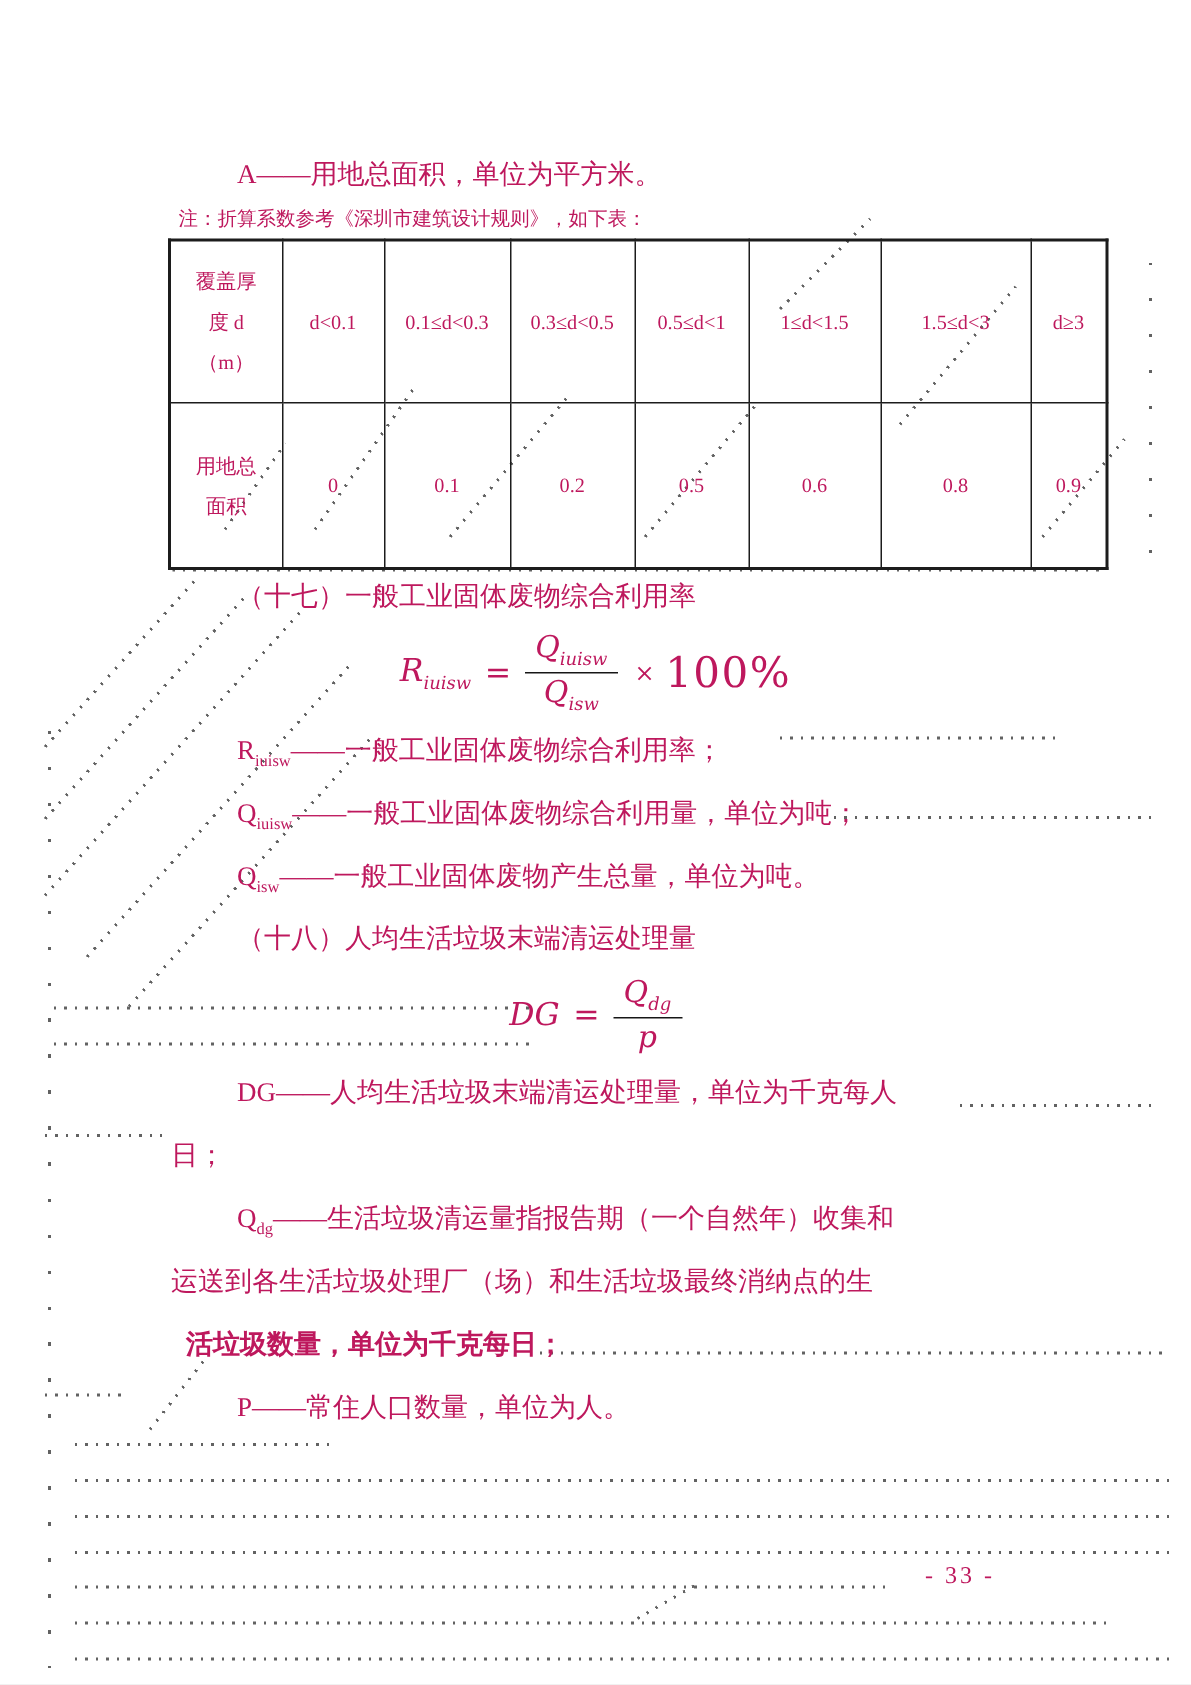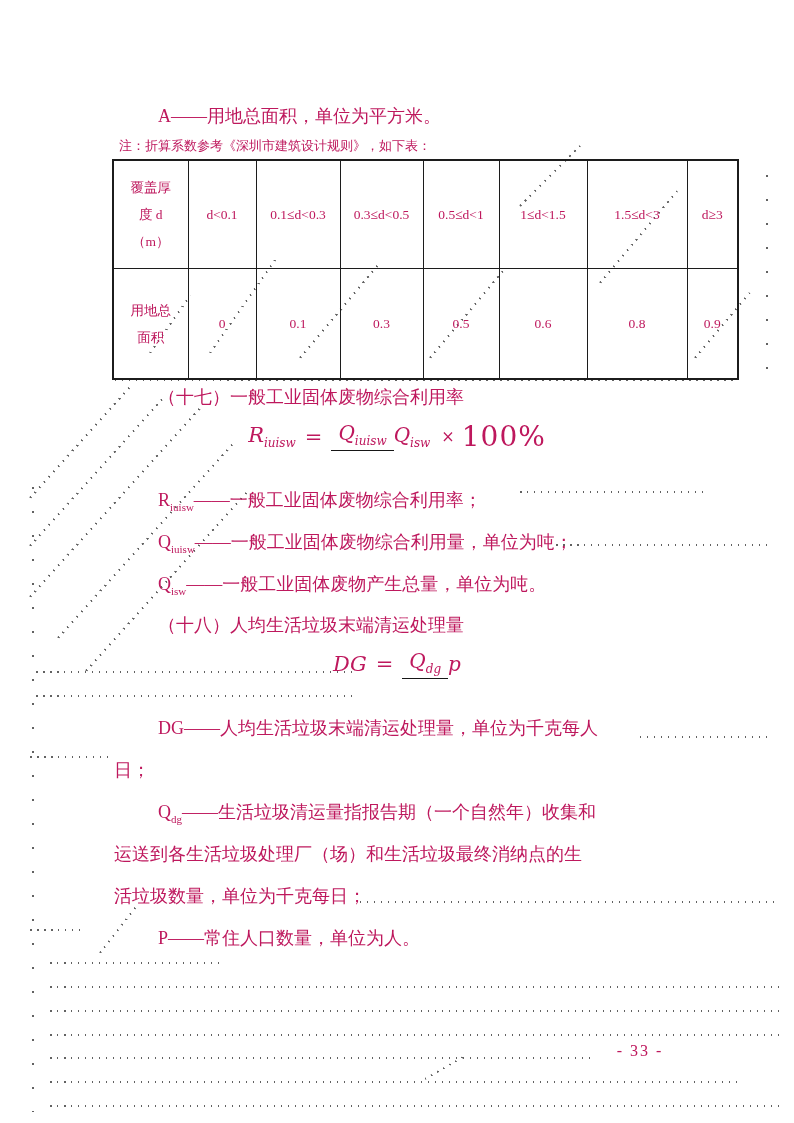--- a/index.html
+++ b/index.html
@@ -18,21 +18,21 @@
     font-size:13.5px;line-height:2.0;text-align:center;}
   table.conv td{border:1px solid #1c1c1c;vertical-align:middle;padding:2px 4px;height:105px;}
   table.conv{border:2px solid #1c1c1c;}
   table.conv tr:first-child td{height:103px;}
   table.conv td:first-child{padding:2px 12px;}
   
   .formula{position:absolute;left:113px;width:568px;display:flex;justify-content:center;
     align-items:center;font-family:"DejaVu Serif",serif;font-style:italic;font-size:21px;}
   .formula sub{font-size:12px;font-style:italic;}
   .f-eq{margin:0 9px;font-style:normal;}
-  .frac{display:inline-flex;flex-direction:row;align-items:center;line-height:1.15;font-size:20px;}
+  .frac{display:inline-flex;flex-direction:column;align-items:center;line-height:1.15;font-size:20px;}
   .frac .num{padding:0 7px 1px 7px;border-bottom:1.5px solid #161616;}
   .frac .den{padding-top:1px;}
   .f-x{margin:0 7px 0 11px;font-style:normal;font-size:16px;}
   .f-pct{font-style:normal;font-size:28px;letter-spacing:1px;}
   
   .pagenum{position:absolute;left:560px;top:1042px;width:160px;text-align:center;
     font-size:16px;letter-spacing:2px;}
   
   .dh,.dd{position:absolute;height:2px;
     background-image:repeating-linear-gradient(90deg,#626262 0 1.5px,transparent 1.5px 7px);}
@@ -106,21 +106,21 @@
       <td>0.3≤d&lt;0.5</td>
       <td>0.5≤d&lt;1</td>
       <td>1≤d&lt;1.5</td>
       <td>1.5≤d&lt;3</td>
       <td>d≥3</td>
     </tr>
     <tr>
       <td>用地总面积</td>
       <td>0</td>
       <td>0.1</td>
-      <td>0.3</td>
+      <td>0.2</td>
       <td>0.5</td>
       <td>0.6</td>
       <td>0.8</td>
       <td>0.9</td>
     </tr>
   </tbody>
     </table>
 
   <div class="line indent" style="top:384px;">（十七）一般工业固体废物综合利用率</div>
 
@@ -158,21 +158,21 @@
 
   <div class="line indent" style="top:715px;">
     <span class="sym"><span>DG</span></span><span>——人均生活垃圾末端清运处理量，单位为千克每人</span>
   </div>
   <div class="line" style="top:757px;left:114px;">日；</div>
 
   <div class="line" style="top:841px;left:114px;">运送到各生活垃圾处理厂（场）和生活垃圾最终消纳点的生</div>
   <div class="line indent" style="top:799px;">
     <span class="sym"><span>Q</span><sub>dg</sub></span><span>——生活垃圾清运量指报告期（一个自然年）收集和</span>
   </div>
-  <div class="line" style="top:883px;left:114px;">活垃圾数量，单位为千克每日；</div>
+  <div class="line" style="top:883px;left:124px;font-weight:bold;">活垃圾数量，单位为千克每日；</div>
 
   <div class="line indent" style="top:925px;">
     <span class="sym"><span>P</span></span><span>——常住人口数量，单位为人。</span>
   </div>
 
   <div class="pagenum">- 33 -</div>
 
 </div>
 
 </body></html>

